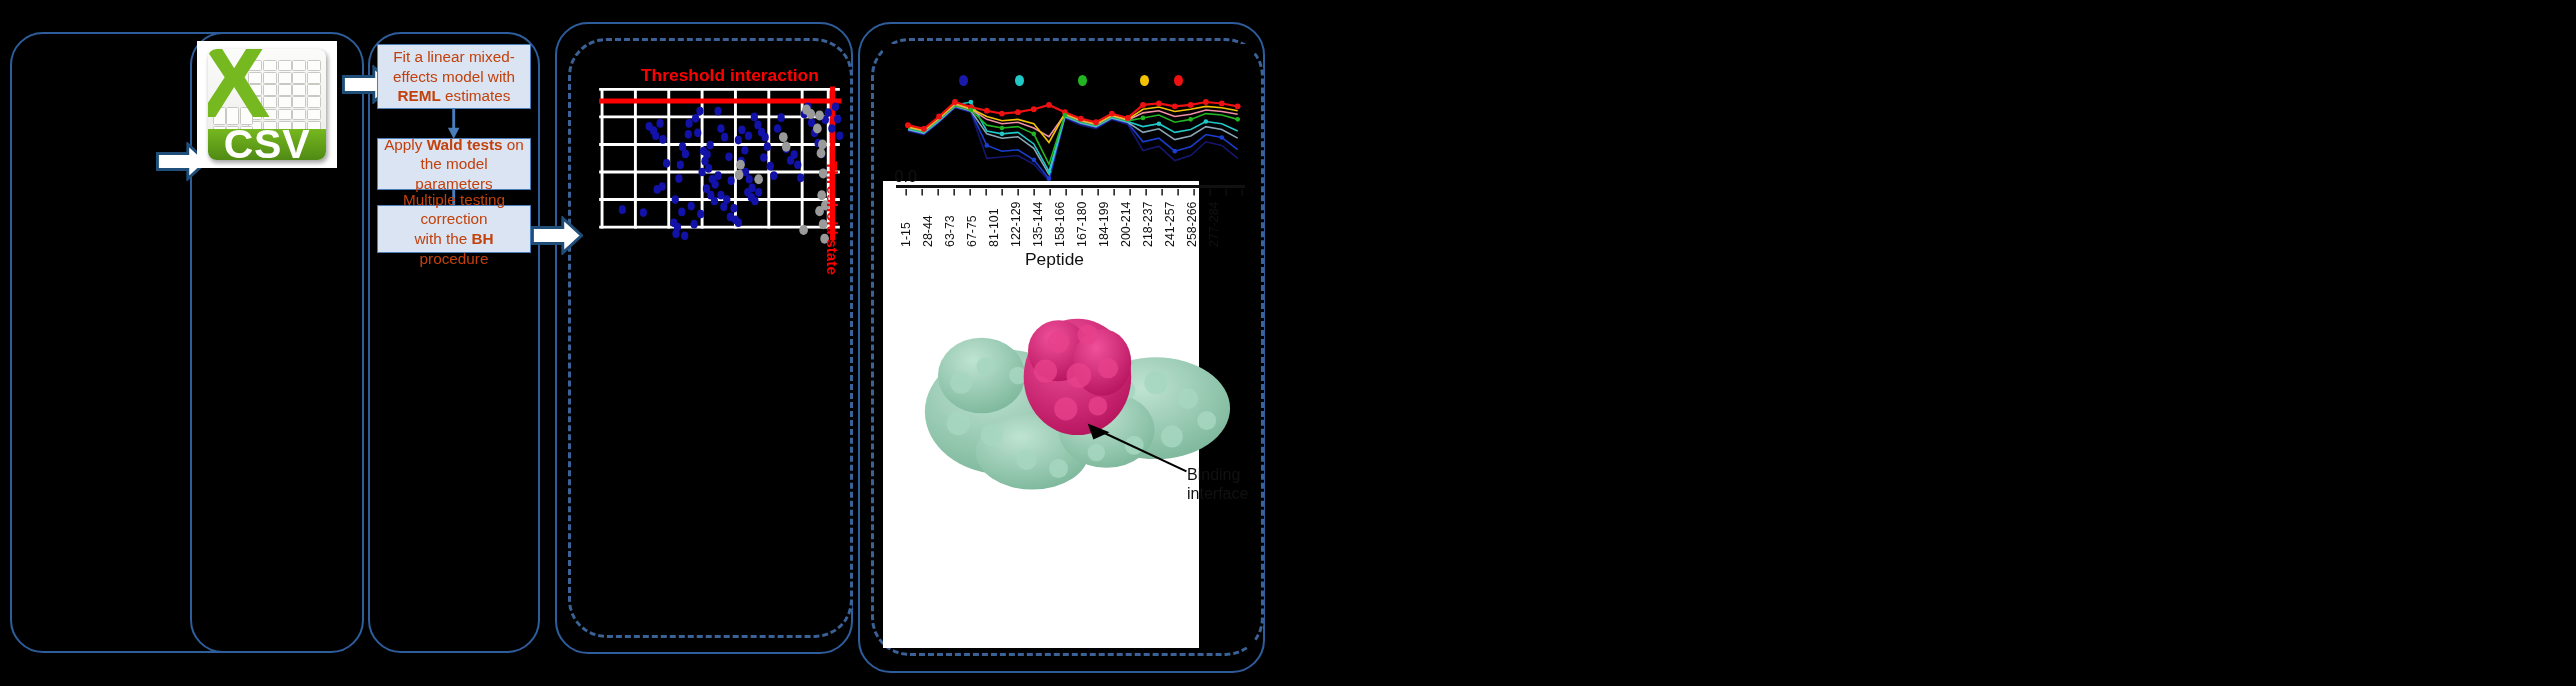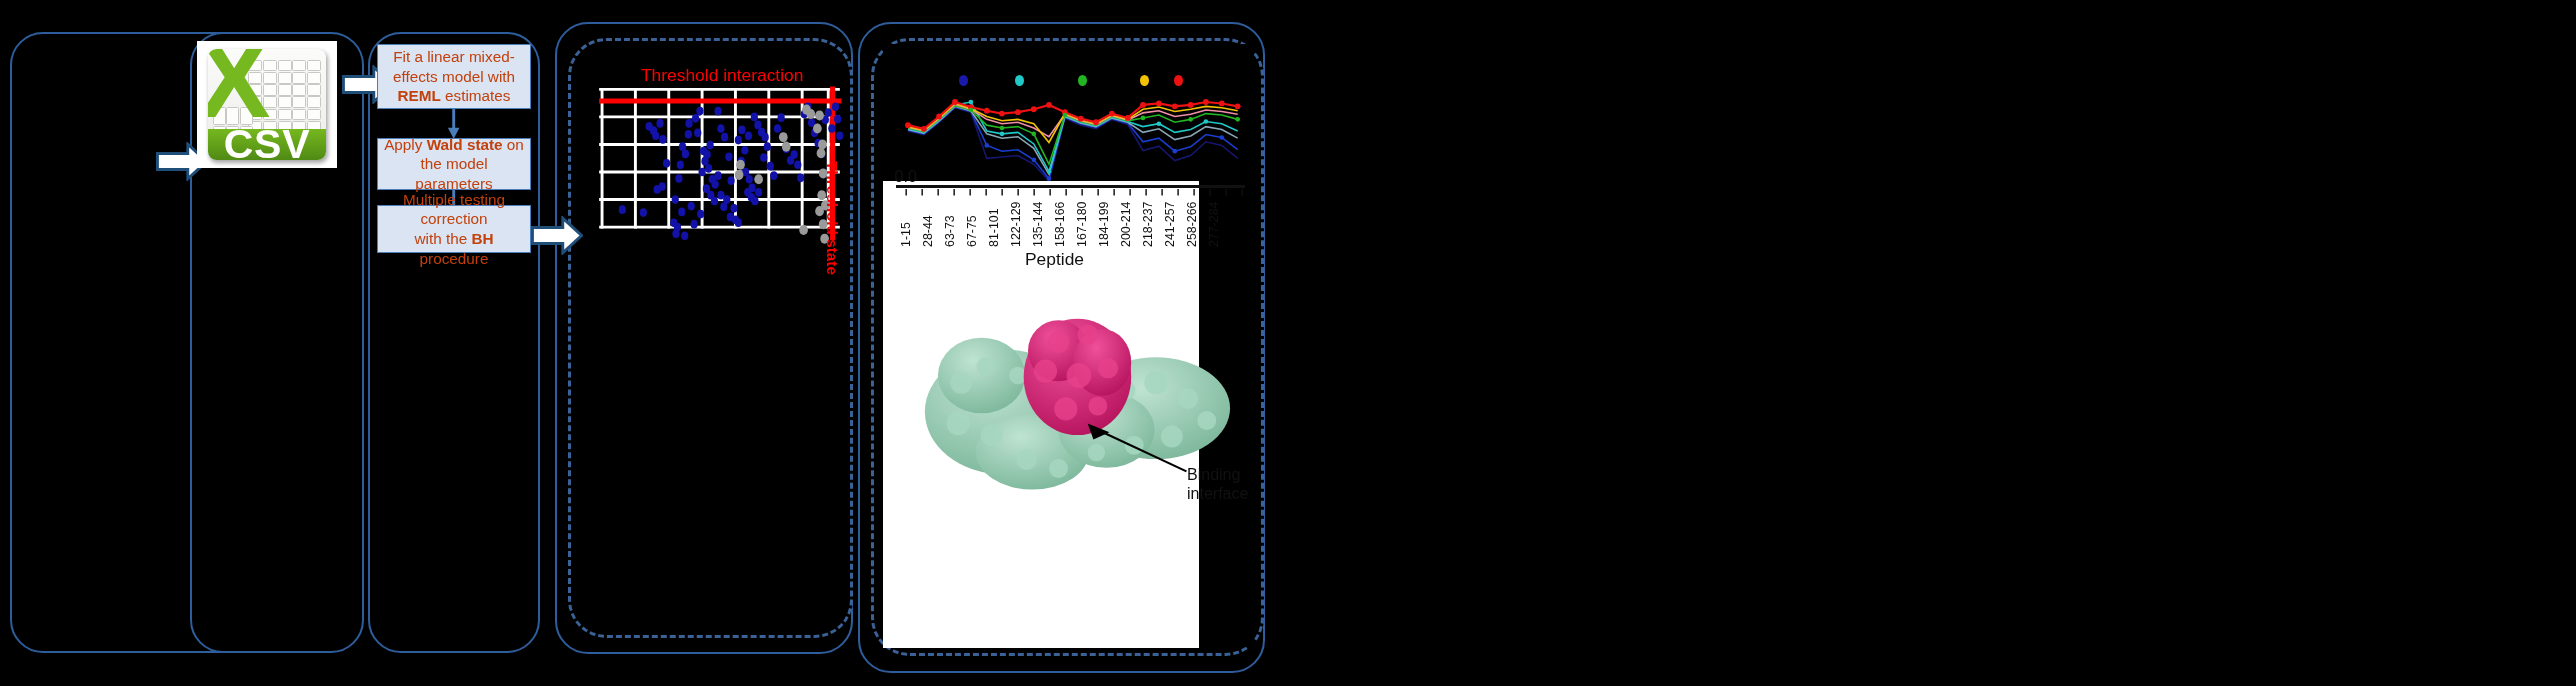--- a/index.html
+++ b/index.html
@@ -45,21 +45,21 @@
          color:#76b81f;font-weight:bold;font-size:109px;line-height:1;
          display:flex;align-items:center;justify-content:center;
          font-family:"Liberation Sans",sans-serif;}
   .csv-band{position:absolute;left:0;right:0;bottom:0;height:28%;
             background:linear-gradient(180deg,#76b81f,#4f8a14);
             display:flex;align-items:center;justify-content:center;}
   .csv-band span{color:#fff;font-weight:bold;font-size:41px;letter-spacing:0.7px;}
 
   
   .scatter-wrap{position:absolute;}
-  .scatter-title{position:absolute;color:#ff0000;font-weight:normal;font-size:17.4px;
+  .scatter-title{position:absolute;color:#ff0000;font-weight:bold;font-size:17.4px;
                  white-space:nowrap;}
   .vthresh-label{position:absolute;color:#ff0000;font-weight:bold;font-size:15.3px;
                  white-space:nowrap;transform-origin:0 0;transform:rotate(90deg);}
 
   
   .pep-fig{position:absolute;background:#000;}
   .pep-white{position:absolute;background:#ffffff;}
   .pep-xlabels{position:absolute;display:flex;}
   .pep-xlabels span{writing-mode:vertical-rl;transform:rotate(180deg);
                     font-size:12.4px;color:#111;white-space:nowrap;
@@ -160,21 +160,21 @@
 
 <div class="connector" style="left:445px;top:109px;width:17.4px;height:30.5px;">
   <svg width="17.4" height="30.5" viewBox="0 0 24 42">
     <line x1="12" y1="0" x2="12" y2="28" stroke="#4a7ebb" stroke-width="4"></line>
     <polygon points="4,26 20,26 12,41" fill="#4a7ebb"></polygon>
   </svg>
 </div>
 
 <div class="pbox" style="left:377px;top:138px;width:154px;height:52px;font-size:15.3px;">
   <span>
-    Apply <b>Wald state</b> on<br>the model parameters
+    Apply <b>Wald tests</b> on<br>the model parameters
   </span>
 </div>
 
 <div class="connector" style="left:445px;top:190px;width:17.4px;height:30.5px;">
   <svg width="17.4" height="30.5" viewBox="0 0 24 42">
     <line x1="12" y1="0" x2="12" y2="28" stroke="#4a7ebb" stroke-width="4"></line>
     <polygon points="4,26 20,26 12,41" fill="#4a7ebb"></polygon>
   </svg>
 </div>
 

